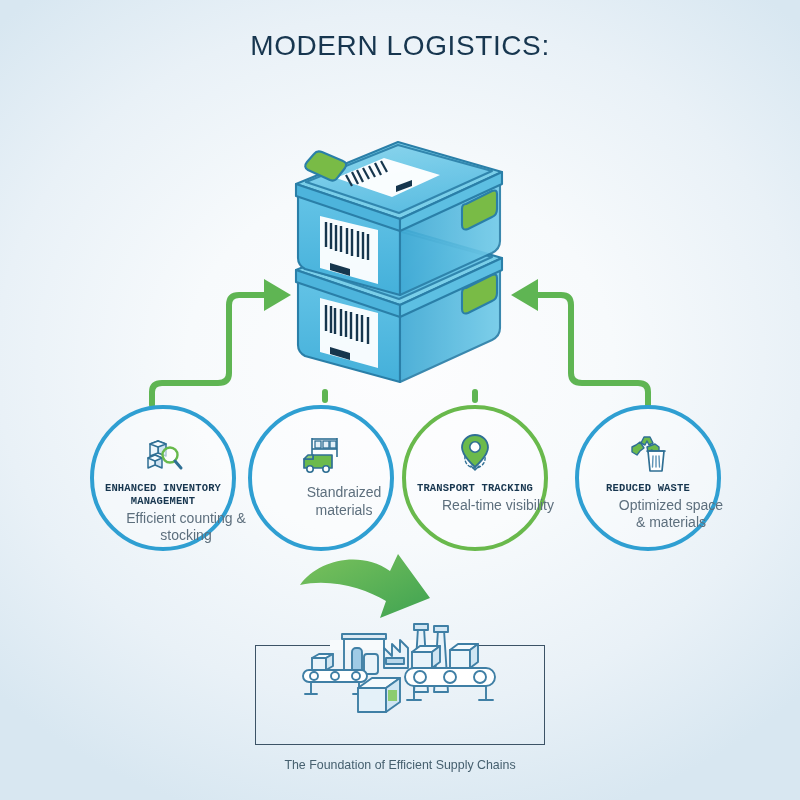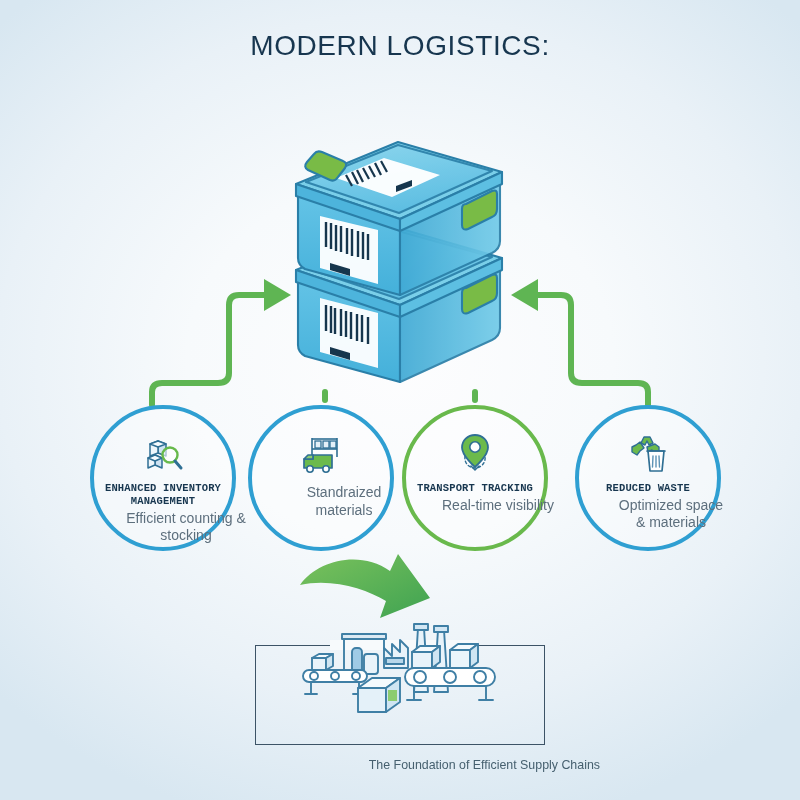--- a/index.html
+++ b/index.html
@@ -120,21 +120,21 @@
     font-weight: bold;
     color: #17364f;
     letter-spacing: 0.1px;
     z-index: 7;
   }
   #outcome-caption {
     position: absolute;
     left: 200px;
     top: 758px;
     width: 400px;
-    text-align: right;
+    text-align: center;
     font-size: 12.4px;
     color: #46606f;
     z-index: 7;
   }
 </style>
 </head>
 <body>
 
 <div id="infographic">
 

